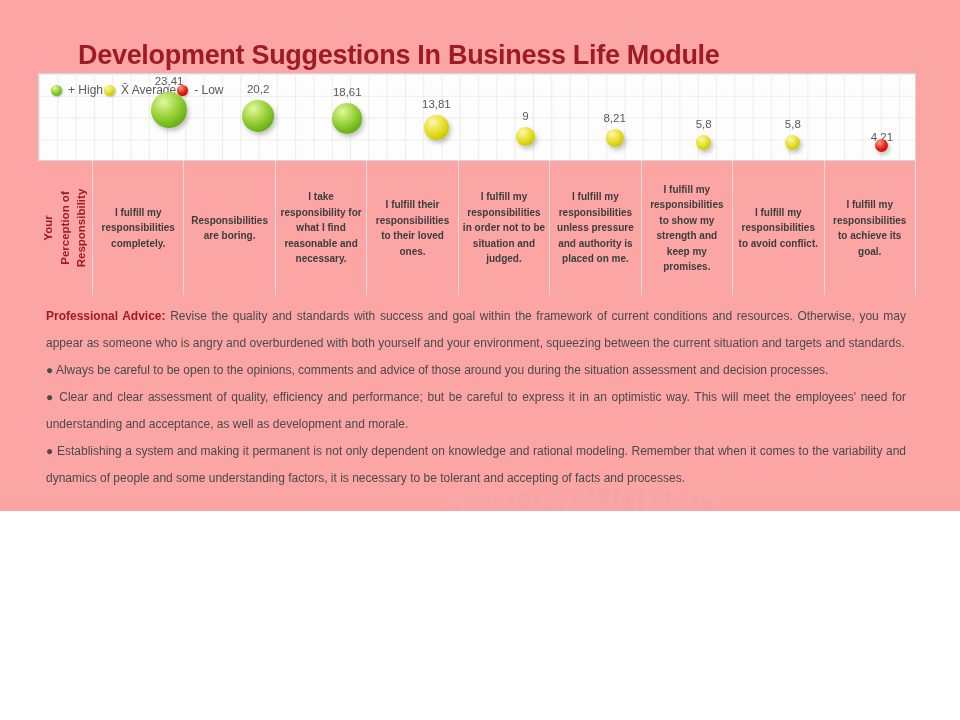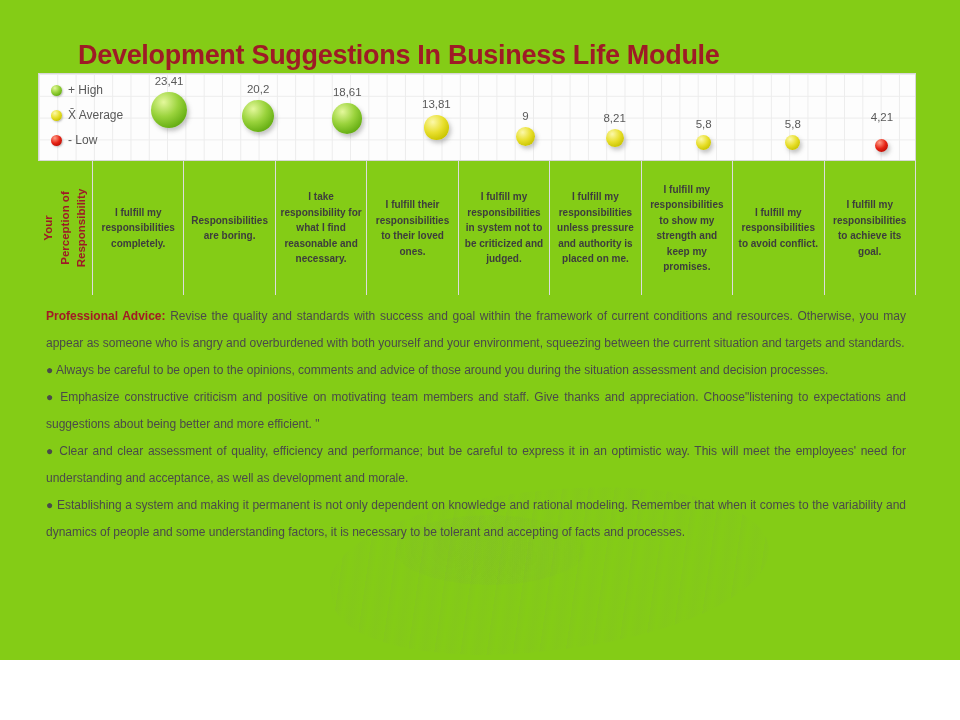--- a/index.html
+++ b/index.html
@@ -1,31 +1,31 @@
 <!DOCTYPE html>
 <html><head>
 <meta charset="utf-8">
 <style>
   * { margin:0; padding:0; box-sizing:border-box; }
   html,body { width:960px; height:720px; background:#ffffff; font-family:"Liberation Sans", sans-serif; }
-  .slide { position:relative; width:960px; height:660px; background:#84cc16; overflow:hidden; }
+  .slide { position:relative; width:960px; height:511px; background:#fca5a5; overflow:hidden; }
 
   
   .slide-title { position:absolute; left:78px; top:40px; font-size:27px; font-weight:bold; color:#9e1b26; letter-spacing:-0.3px; }
 
   
   .chart-band { position:absolute; left:38px; top:73px; width:878px; height:88px;
     border:1px solid #d7d7d7;
     background-color:#fdfdfd;
     background-image:
       linear-gradient(to right, #ececec 1px, transparent 1px),
       linear-gradient(to bottom, #ececec 1px, transparent 1px);
     background-size:18.3px 21.8px; }
 
-  .legend { position:absolute; left:12px; top:8px; display:flex; flex-direction:column; gap:9px; }
+  .legend { position:absolute; left:12px; top:8px; display:flex; gap:1px; }
   .legend-row { display:flex; align-items:center; gap:6px; height:16px; }
   .legend-label { font-size:12px; color:#595959; }
   .dot { display:inline-block; width:11px; height:11px; border-radius:50%; box-shadow:1px 1px 2px rgba(100,100,100,.4); }
   .dot.high, .ball.high { background:radial-gradient(circle at 35% 28%, #e4f89c, #9ad33c 42%, #6cb318 72%, #4a8a0c); }
   .dot.average, .ball.average { background:radial-gradient(circle at 35% 28%, #fcf8aa, #e8df2c 45%, #c9c400 78%, #a8a300); }
   .dot.low, .ball.low { background:radial-gradient(circle at 35% 28%, #ff9d87, #e62315 48%, #b30b02 85%); }
 
   .bubble-row { position:absolute; left:95px; top:0; width:783px; height:100%; display:flex;gap:19px; }
   .bubble-col { position:relative; flex:1; }
   .val-label { position:absolute; left:0; right:0; text-align:center; font-size:11.5px; color:#595959; }
@@ -107,21 +107,21 @@
         </div>
         <div class="bubble-col">
           <div class="val-label" style="top: 43.79px;">5,8</div>
           <div class="ball average" style="width: 14.96px; height: 14.96px; top: 60.79px; left: calc(50% - 7.48px);"></div>
         </div>
         <div class="bubble-col">
           <div class="val-label" style="top: 43.79px;">5,8</div>
           <div class="ball average" style="width: 14.96px; height: 14.96px; top: 60.79px; left: calc(50% - 7.48px);"></div>
         </div>
         <div class="bubble-col">
-          <div class="val-label" style="top: 37px;">4,21</div>
+          <div class="val-label" style="top: 57px;">4,21</div>
           <div class="ball low" style="width: 13.052px; height: 13.052px; top: 64.6855px; left: calc(50% - 6.526px);"></div>
         </div>
       </div>
   </div>
 
   <div class="cat-band">
     <div class="y-axis">
       <div class="y-axis-inner">Your Perception of Responsibility</div>
     </div>
     <div class="cat-cells" id="category-cells">
@@ -131,42 +131,41 @@
         <div class="cat-cell">
           <div>Responsibilities are boring.</div>
         </div>
         <div class="cat-cell">
           <div>I take responsibility for what I find reasonable and necessary.</div>
         </div>
         <div class="cat-cell">
           <div>I fulfill their responsibilities to their loved ones.</div>
         </div>
         <div class="cat-cell">
-          <div>I fulfill my responsibilities in system not to be criticized and judged.</div>
+          <div>I fulfill my responsibilities in order not to be situation and judged.</div>
         </div>
         <div class="cat-cell">
           <div>I fulfill my responsibilities unless pressure and authority is placed on me.</div>
         </div>
         <div class="cat-cell">
           <div>I fulfill my responsibilities to show my strength and keep my promises.</div>
         </div>
         <div class="cat-cell">
           <div>I fulfill my responsibilities to avoid conflict.</div>
         </div>
         <div class="cat-cell">
           <div>I fulfill my responsibilities to achieve its goal.</div>
         </div>
       </div>
   </div>
 
   <div class="advice">
     <p class="para"><span class="advice-label">Professional Advice:</span> <span>Revise the quality and standards with success and goal within the framework of current conditions and resources. Otherwise, you may appear as someone who is angry and overburdened with both yourself and your environment, squeezing between the current situation and targets and standards.</span></p>
     <div id="bullets">
         <p class="para">● Always be careful to be open to the opinions, comments and advice of those around you during the situation assessment and decision processes.</p>
-        <p class="para">● Emphasize constructive criticism and positive on motivating team members and staff. Give thanks and appreciation. Choose"listening to expectations and suggestions about being better and more efficient. "</p>
         <p class="para">● Clear and clear assessment of quality, efficiency and performance; but be careful to express it in an optimistic way. This will meet the employees' need for understanding and acceptance, as well as development and morale.</p>
         <p class="para">● Establishing a system and making it permanent is not only dependent on knowledge and rational modeling. Remember that when it comes to the variability and dynamics of people and some understanding factors, it is necessary to be tolerant and accepting of facts and processes.</p>
       </div>
   </div>
 
   <div class="page-number">34/93</div>
 
 </div>
 
 </body></html>

